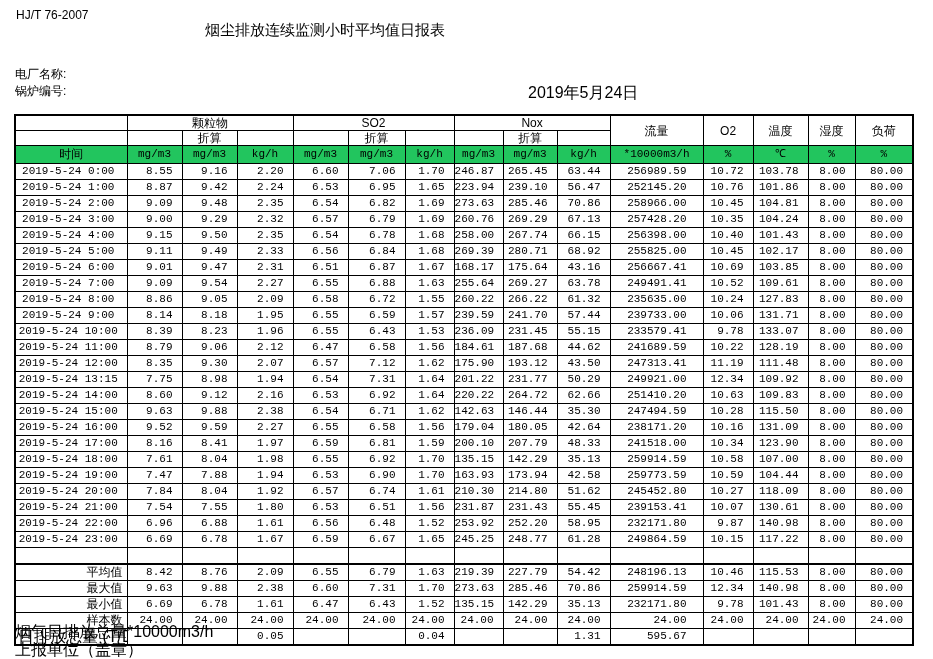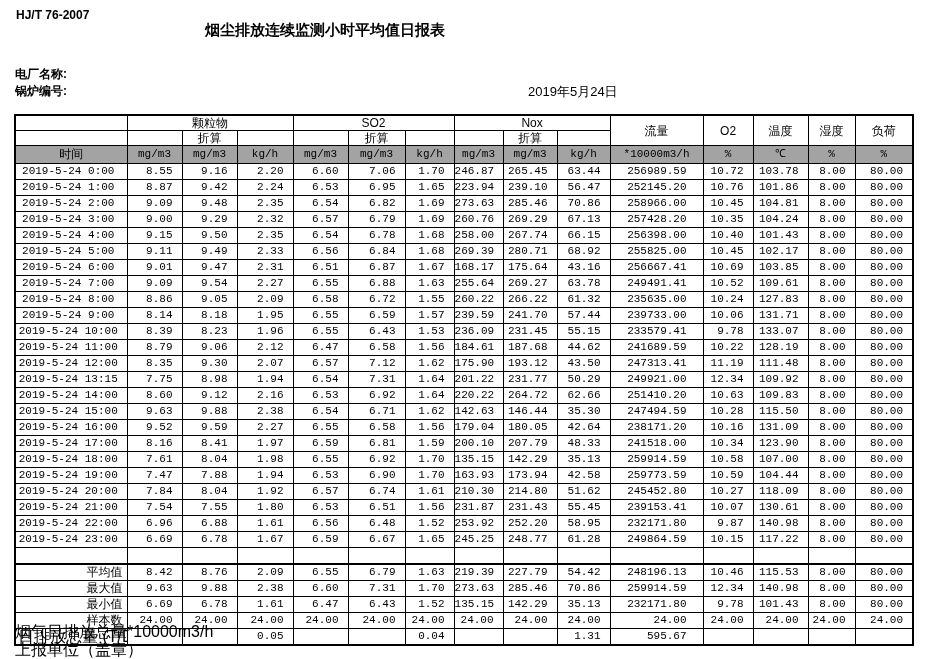--- a/index.html
+++ b/index.html
@@ -1,30 +1,30 @@
 <!DOCTYPE html>
 <html><head>
 <meta charset="utf-8">
 <style>
   html,body{margin:0;padding:0;background:#fff;}
   body{width:933px;height:659px;position:relative;font-family:"Liberation Sans",sans-serif;color:#000;overflow:hidden;}
   .abs{position:absolute;}
-  .b{font-weight:bold;}
+  .b{font-weight:normal;}
   #std{left:16px;top:8px;font-size:12px;}
   #title{left:205px;top:21px;font-size:15px;}
   #plant{left:15px;top:66px;font-size:12px;}
   #boiler{left:15px;top:83px;font-size:12px;}
-  #date{left:528px;top:83px;font-size:13px;font-weight:normal;}
+  #date{left:528px;top:83px;font-size:16px;font-weight:normal;}
   #rpt{left:14px;top:114px;border-collapse:collapse;table-layout:fixed;width:818px;
        font-family:"Liberation Mono","DejaVu Sans Mono",monospace;font-size:11px;}
   #rpt td,#rpt th{border:1px solid #000;padding:0;height:15px;line-height:15px;
        overflow:hidden;white-space:nowrap;font-weight:normal;}
   #rpt{border:2px solid #000;}
   #rpt .cjk{font-family:"Liberation Sans",sans-serif;font-size:12px;text-align:center;}
-  #rpt .grn{background:#a3a3a3;}
+  #rpt .grn{background:#22c55e;}
   #rpt .num{text-align:right;padding-right:9px;}
   #rpt .flow{text-align:right;padding-right:16px;}
   #rpt .time{text-align:center;padding-right:6px;}
   #rpt .slabel{font-family:"Liberation Sans",sans-serif;font-size:12px;text-align:right;padding-right:4px;margin-left:46px;}
   #rpt .llabel{font-family:"Liberation Sans",sans-serif;font-size:16px;text-align:left;padding-left:2px;margin-top:44px;}
   #rpt tr.thick td{border-top-width:2px;}
   #rpt thead tr.r1 th,#rpt thead tr.r2 th{height:14px;line-height:14px;}
   #rpt thead tr.r3 th{height:17px;line-height:17px;}
   .footer{font-size:16px;}
   #f1{left:15px;top:622px;}

